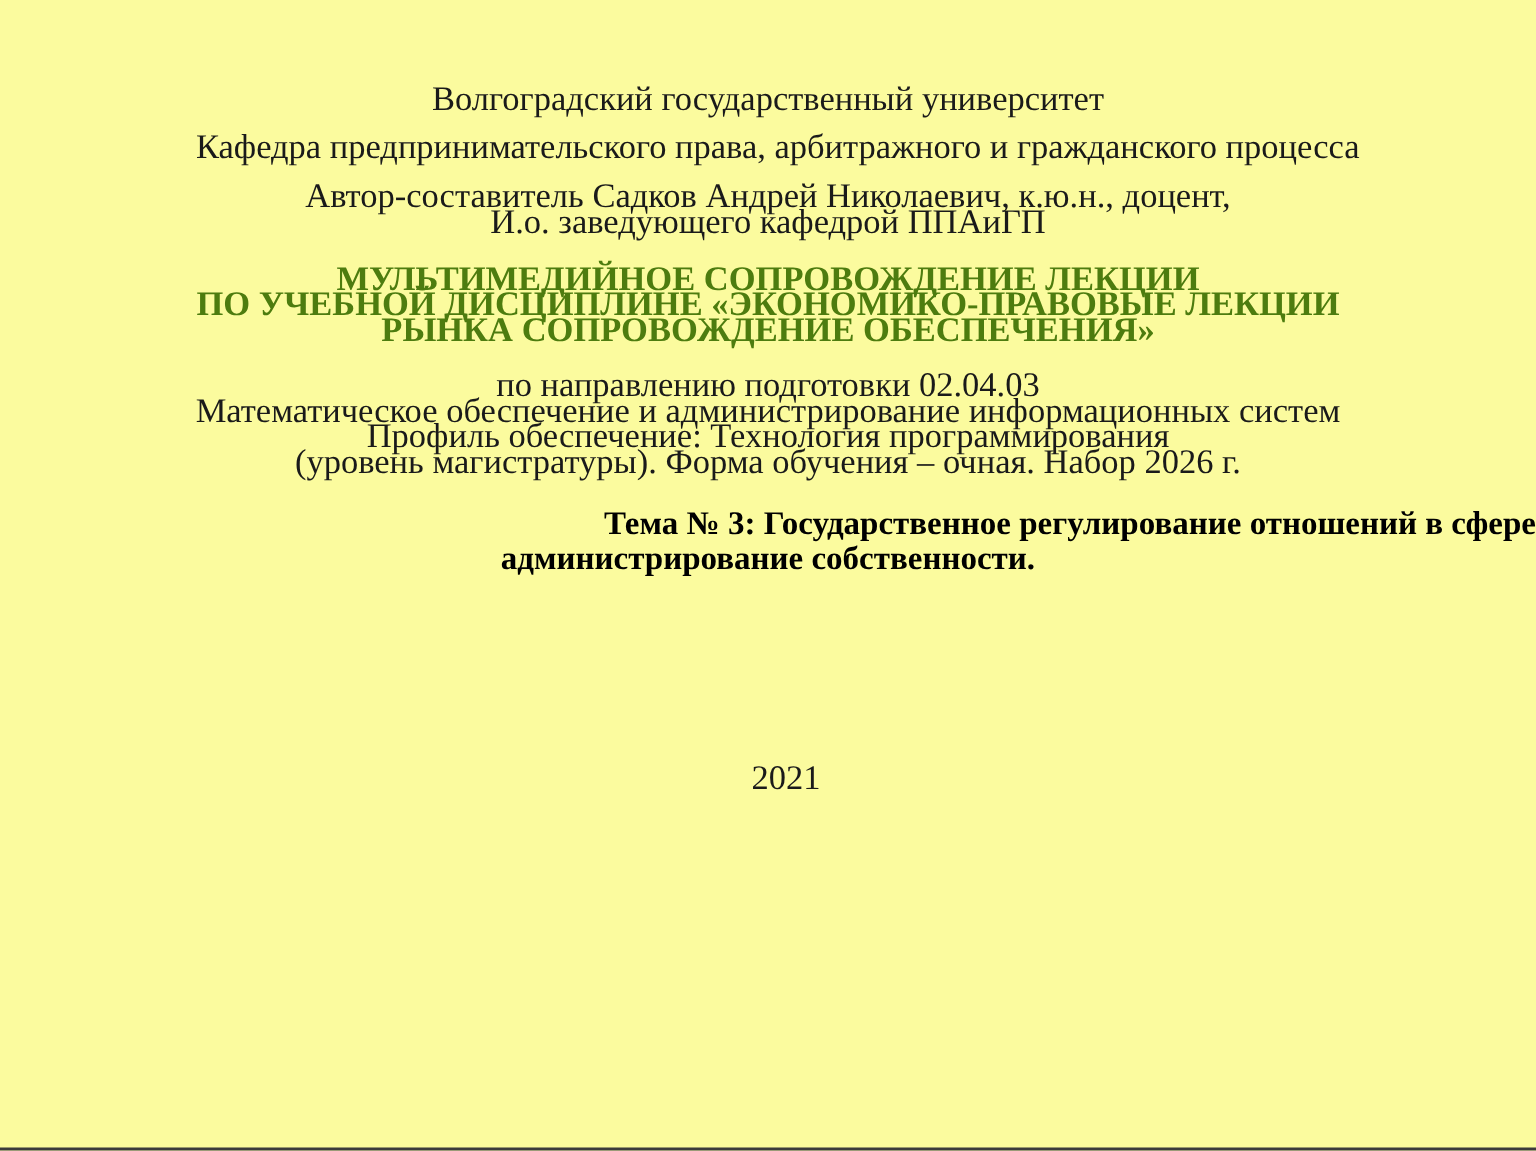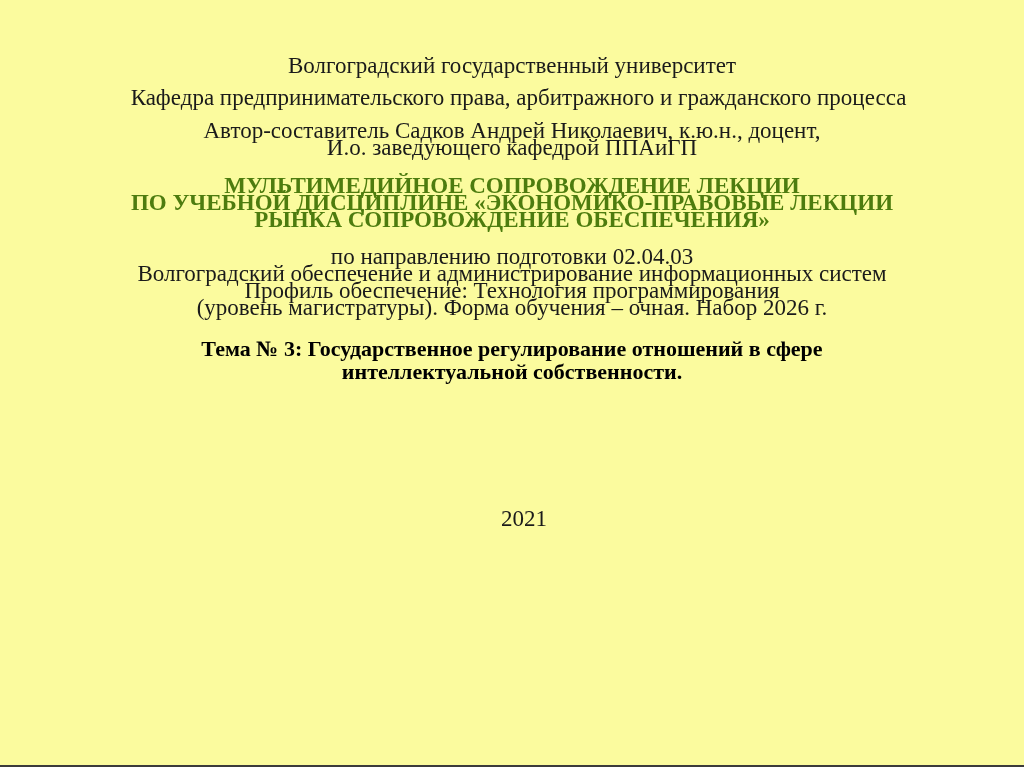--- a/index.html
+++ b/index.html
@@ -58,23 +58,23 @@
   <div class="tline" style="top: 89px; padding-left: 13px;">Кафедра предпринимательского права, арбитражного и гражданского процесса</div>
 
   <div class="tline" style="top: 139px;">И.о. заведующего кафедрой ППАиГП</div>
   <div class="tline" style="top: 122px;">Автор-составитель Садков Андрей Николаевич, к.ю.н., доцент,</div>
 
   <div class="tline course-title" style="top: 177px;">МУЛЬТИМЕДИЙНОЕ СОПРОВОЖДЕНИЕ ЛЕКЦИИ</div>
   <div class="tline course-title" style="top: 194px;">ПО УЧЕБНОЙ ДИСЦИПЛИНЕ «ЭКОНОМИКО-ПРАВОВЫЕ ЛЕКЦИИ</div>
   <div class="tline course-title" style="top: 211px;">РЫНКА СОПРОВОЖДЕНИЕ ОБЕСПЕЧЕНИЯ»</div>
 
   <div class="tline" style="top: 248px;">по направлению подготовки 02.04.03</div>
-  <div class="tline" style="top: 265px;">Волгоградский обеспечение и администрирование информационных систем</div>
+  <div class="tline" style="top: 265px;">Математическое обеспечение и администрирование информационных систем</div>
   <div class="tline" style="top: 282px;">Профиль обеспечение: Технология программирования</div>
   <div class="tline" style="top: 299px;">(уровень магистратуры). Форма обучения – очная. Набор 2026 г.</div>
 
-  <div class="tline topic" style="top: 337px;">Тема № 3: Государственное регулирование отношений в сфере</div>
-  <div class="tline topic" style="top: 360px;">интеллектуальной собственности.</div>
+  <div class="tline topic" style="top: 337px; text-align: right;">Тема № 3: Государственное регулирование отношений в сфере</div>
+  <div class="tline topic" style="top: 360px;">администрирование собственности.</div>
 
   <div class="tline" style="top: 510px; padding-left: 24px;">2021</div>
 
   <div class="bottom-line"></div>
 </div>
 
 </body></html>

